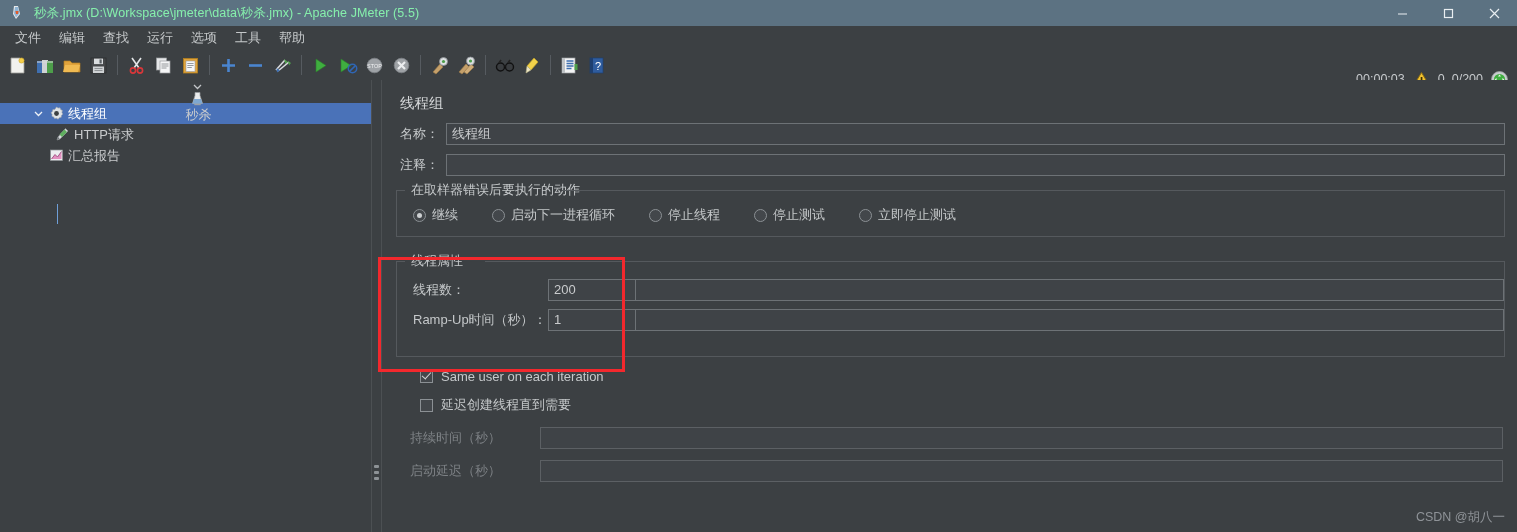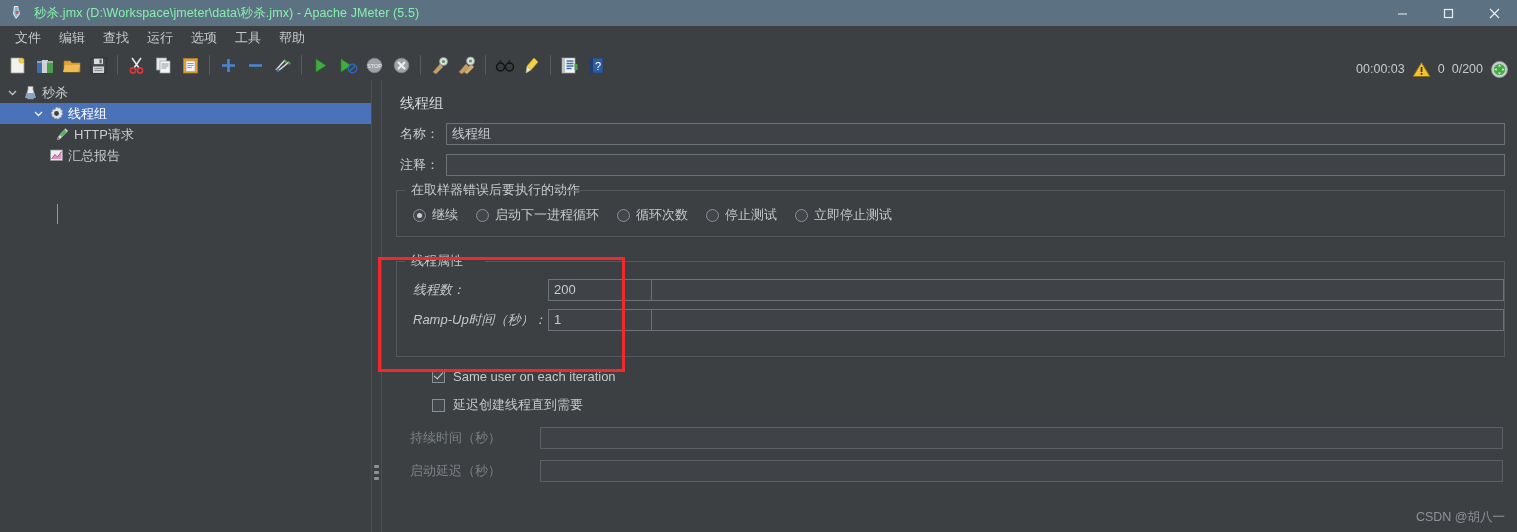--- a/index.html
+++ b/index.html
@@ -25,74 +25,74 @@
 
   
   .menubar{height:24px;background:#3c4043;display:flex;align-items:center;padding-left:6px;}
   .menu-item{padding:2px 9px;font-size:13px;color:#c5c8ca;line-height:18px;}
 
   
   .toolbar{height:30px;background:#3c4043;display:flex;align-items:center;padding-left:4px;position:relative;
            border-bottom:1px solid #313438;}
   .tbtn{width:27px;height:26px;display:flex;align-items:center;justify-content:center;}
   .tsep{width:1px;height:20px;background:#565b60;margin:0 5px;}
-  .tbright{position:absolute;right:8px;top:4px;height:30px;display:flex;align-items:center;gap:7px;}
+  .tbright{position:absolute;right:8px;top:14px;height:30px;display:flex;align-items:center;gap:7px;}
   .timer{font-size:12.5px;color:#c7cacd;font-family:"Liberation Sans",sans-serif;}
   .warncount,.threadcount{font-size:12.5px;color:#c7cacd;}
 
   
   .main{position:absolute;top:80px;left:0;right:0;bottom:0;display:flex;background:#3c4043;}
   .tree{width:371px;background:#3c4043;position:relative;padding-top:2px;overflow:hidden;}
   .splitter{width:9px;background:#3c4043;position:relative;border-left:1px solid #4c5053;border-right:1px solid #4c5053;}
   .splitter .grip{position:absolute;left:2px;top:385px;width:5px;}
   .splitter .grip i{display:block;width:5px;height:3px;background:#8d9296;margin-bottom:3px;border-radius:1px;}
   .rightpane{flex:1;background:#3c4043;position:relative;overflow:hidden;}
 
   
   .tnode{height:21px;display:flex;align-items:center;white-space:nowrap;font-size:13px;color:#c9cbcd;}
   .tnode.sel{background:#4a72b8;color:#ffffff;}
   .tnode .twist{width:16px;display:flex;align-items:center;justify-content:center;color:#b8bbbe;font-size:9px;}
   .tnode .tico{width:20px;display:flex;align-items:center;justify-content:center;}
   .tnode .tlabel{padding-left:2px;}
-  .indent1{padding-left:4px;}
+  .indent1{padding-left:24px;flex-direction:column;}
   .indent2{padding-left:30px;}
   .indent3{padding-left:52px;}
   .vline{position:absolute;left:57px;top:124px;width:1px;height:20px;background:#6f9fd8;}
 
   
   .pane-title{font-size:14.5px;color:#d7d9db;padding:14px 0 10px 18px;}
   .frow{display:flex;align-items:center;padding:0 12px 0 18px;margin-bottom:9px;}
   .flabel{font-size:13px;color:#c5c8ca;width:46px;text-align:left;}
   .finput{
     flex:1;height:22px;background:#3f4347;border:1px solid #6d7276;
     color:#c9cbcd;font-size:13px;line-height:20px;padding:0 5px;box-sizing:border-box;
   }
   .finput.empty{color:#8c9094;}
 
   
   .groupbox{margin:6px 12px 0 14px;border:1px solid #55595d;border-top:none;position:relative;padding:10px 0 8px 0;}
   .groupbox::before{content:"";position:absolute;top:0;left:0;width:8px;height:1px;background:#55595d;}
   .groupbox::after{content:"";position:absolute;top:0;right:0;left:var(--lw,160px);height:1px;background:#55595d;}
   .gtitle{position:absolute;top:-9px;left:10px;font-size:13px;color:#c5c8ca;background:#3c4043;padding:0 4px;}
 
-  .radiorow{display:flex;align-items:center;padding:6px 0 4px 16px;gap:0;}
+  .radiorow{display:flex;align-items:center;padding:6px 0 4px 16px;gap:16px;}
   .radio{display:flex;align-items:center;margin-right:18px;font-size:13px;color:#c5c8ca;}
   .rbox{width:13px;height:13px;border:1px solid #8b9094;border-radius:50%;margin-right:6px;
         box-sizing:border-box;background:#43474b;display:flex;align-items:center;justify-content:center;}
   .rbox.on::after{content:"";width:5px;height:5px;border-radius:50%;background:#cdd0d2;}
 
   .proprow{display:flex;align-items:center;height:23px;margin:7px 0;padding-left:16px;}
-  .proplabel{font-size:13px;color:#c5c8ca;width:135px;font-style:italic;}
+  .proplabel{font-size:13px;color:#c5c8ca;width:135px;}
   .propinput{
-    width:104px;height:22px;background:#3f4347;border:1px solid #6d7276;color:#c9cbcd;
+    width:88px;height:22px;background:#3f4347;border:1px solid #6d7276;color:#c9cbcd;
     font-size:13px;line-height:20px;padding:0 5px;box-sizing:border-box;
   }
   .propfill{flex:1;height:22px;background:#3f4347;border:1px solid #6d7276;border-left:none;box-sizing:border-box;}
 
-  .cbrow{display:flex;align-items:center;padding-left:38px;margin:12px 12px;font-size:13px;color:#c5c8ca;}
+  .cbrow{display:flex;align-items:center;padding-left:38px;margin:12px 0;font-size:13px;color:#c5c8ca;}
   .cbox{width:13px;height:13px;border:1px solid #8b9094;background:#43474b;margin-right:8px;
         box-sizing:border-box;display:flex;align-items:center;justify-content:center;position:relative;}
   .cbox.on::after{content:"";position:absolute;left:3px;top:-1px;width:4px;height:8px;
         border:solid #d2d5d7;border-width:0 1.6px 1.6px 0;transform:rotate(42deg);}
   .cbox.sm{width:12px;height:12px;margin-right:6px;}
 
   .discrow{display:flex;align-items:center;height:24px;margin:9px 0;padding-left:28px;}
   .disclabel{font-size:13px;color:#7d8185;width:130px;}
   .discinput{flex:1;margin-right:14px;height:22px;background:#3f4347;border:1px solid #5c6064;box-sizing:border-box;}
 
@@ -414,21 +414,21 @@
           <label class="radio">
             <span class="rbox on"></span>
             <span>继续</span>
           </label>
           <label class="radio">
             <span class="rbox"></span>
             <span>启动下一进程循环</span>
           </label>
           <label class="radio">
             <span class="rbox"></span>
-            <span>循环次数</span>
+            <span>停止线程</span>
           </label>
           <label class="radio">
             <span class="rbox"></span>
             <span>停止测试</span>
           </label>
           <label class="radio">
             <span class="rbox"></span>
             <span>立即停止测试</span>
           </label>
         </div>

